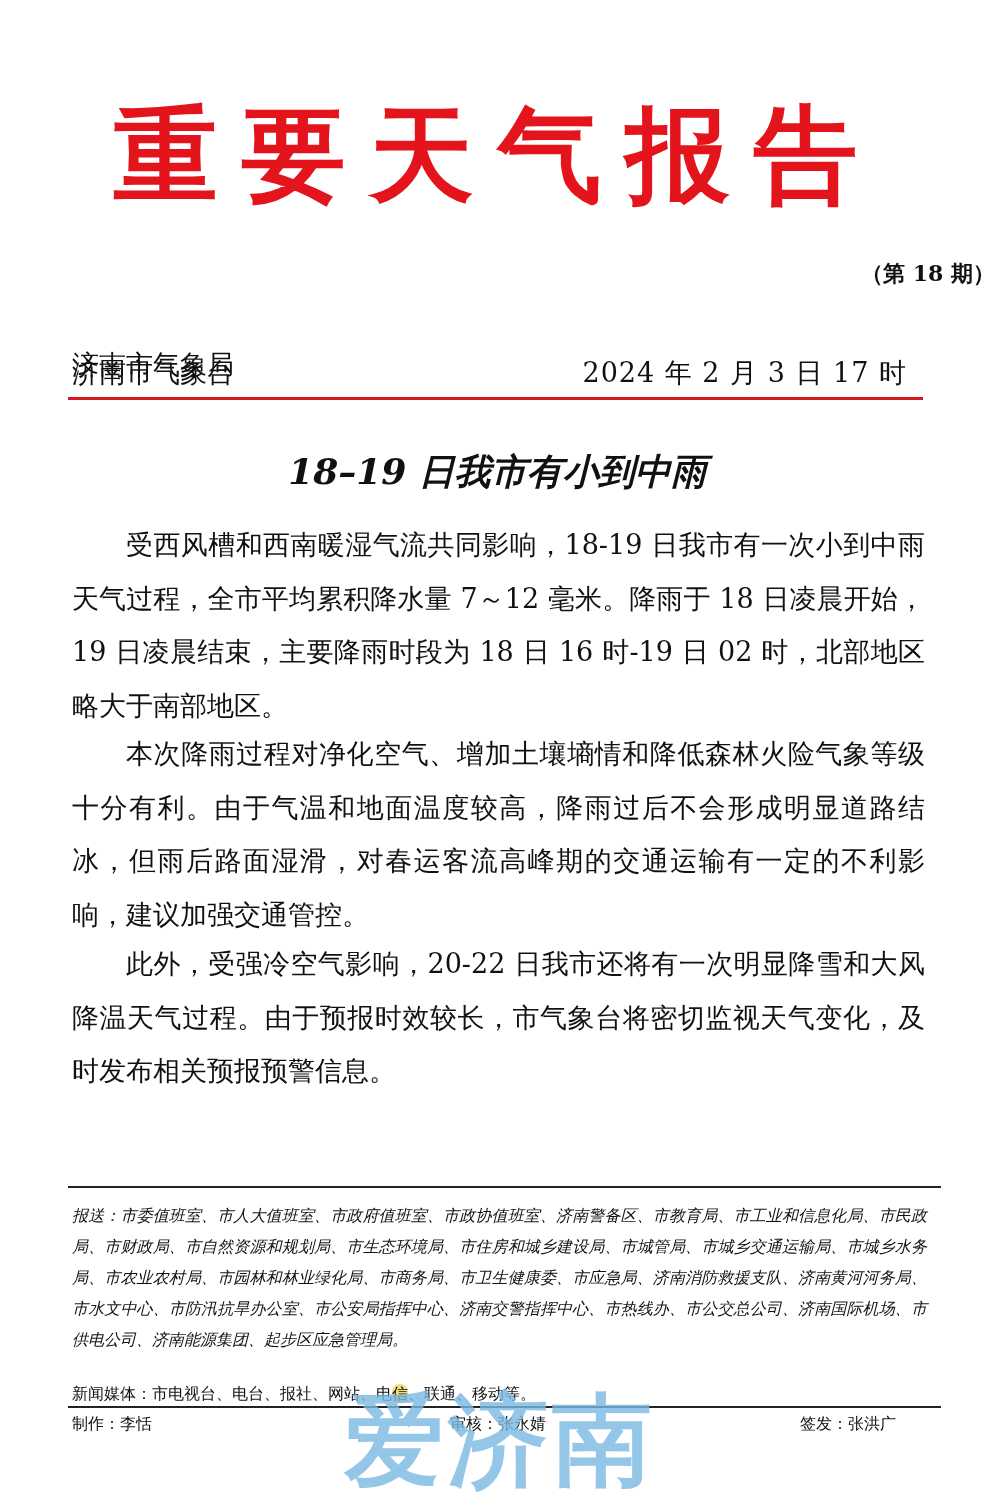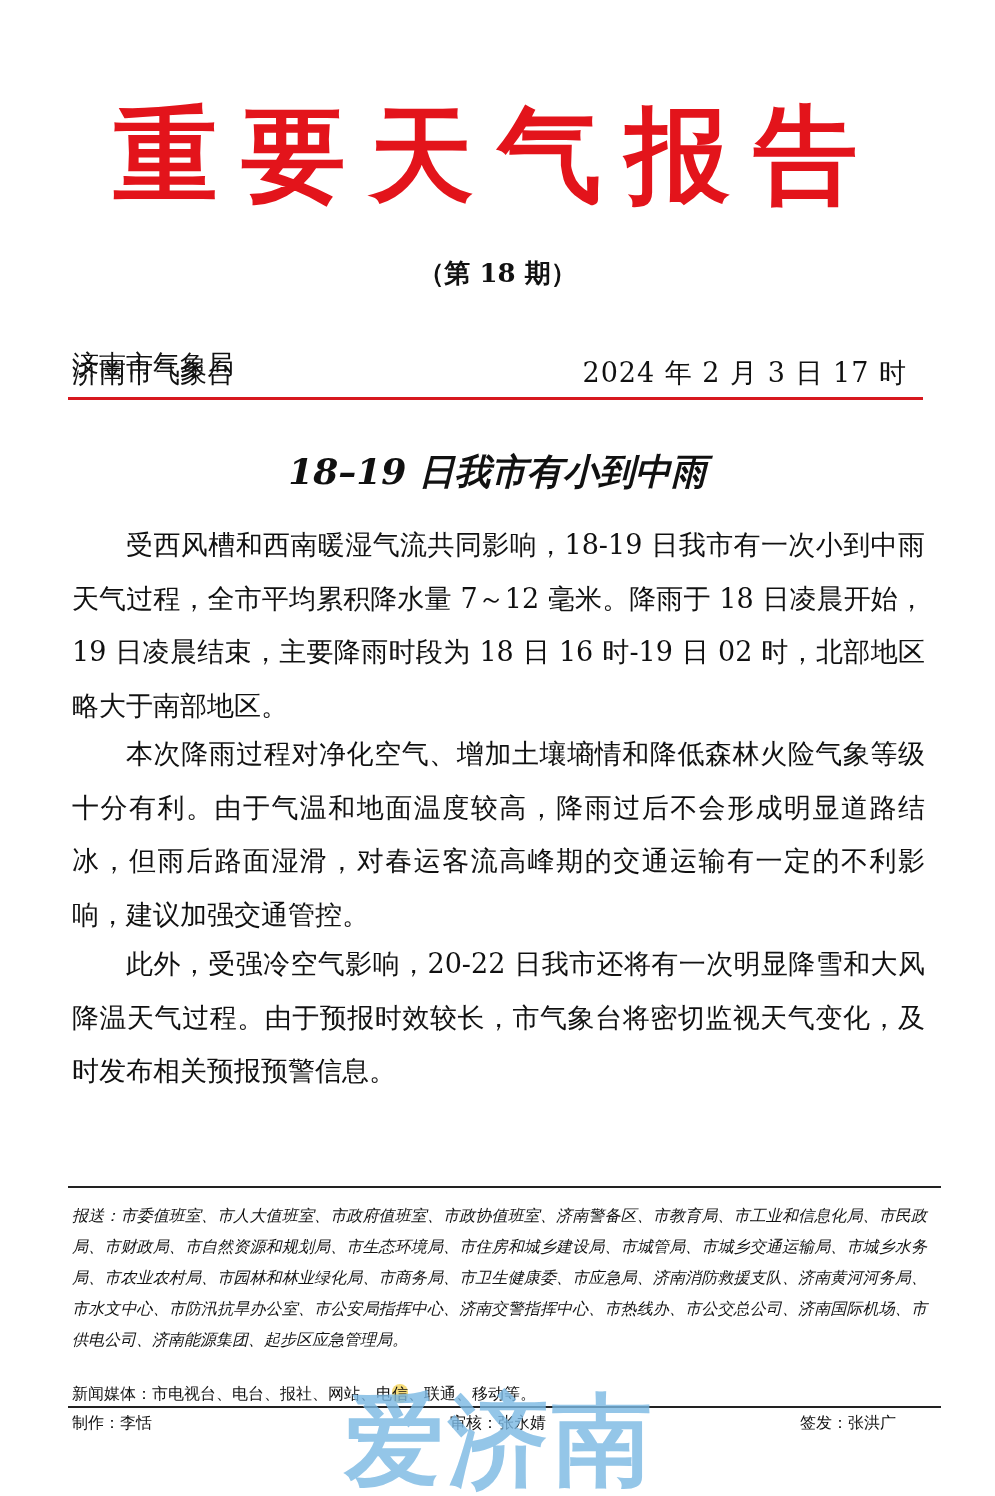--- a/index.html
+++ b/index.html
@@ -1,22 +1,22 @@
 <!DOCTYPE html>
 <html><head>
 <meta charset="utf-8">
 <style>
   html, body { margin: 0; padding: 0; background: #ffffff; }
   body { width: 995px; height: 1496px; position: relative; overflow: hidden;
          font-family: "DejaVu Serif", "Liberation Serif", serif; color: #111; }
   .masthead { position: absolute; left: 0; top: 100px; width: 995px; text-align: center;
               font-size: 104px; font-weight: bold; color: #e3141b; letter-spacing: 24px;
               line-height: 110px; }
-  .issue { position: absolute; left: 0; top: 255px; width: 995px; text-align: center;
-           font-size: 26px; font-weight: bold; line-height: 36px; }
+  .issue { position: absolute; left: 0; top: 255px; width: 995px; text-align: right;
+           font-size: 22px; font-weight: bold; line-height: 36px; }
   .org { position: absolute; left: 72px; font-size: 27px; line-height: 34px; }
   .org1 { top: 308px; margin-top: 40px; }
   .org2 { top: 356px; }
   .date { position: absolute; right: 88px; top: 356px; font-size: 27px; line-height: 34px; letter-spacing: 1px; }
   .redline { position: absolute; left: 68px; top: 397px; width: 855px; height: 3px; background: #d7181f; }
   .headline { position: absolute; left: 0; top: 448px; width: 995px; text-align: center;
               font-size: 36px; font-weight: bold; line-height: 46px; font-style: italic; }
   .body { position: absolute; left: 72px; width: 853px; font-size: 27px; line-height: 53.5px;
           text-align: justify; text-indent: 2em; margin: 0; }
   .p1 { top: 518px; }
@@ -24,21 +24,21 @@
   .p3 { top: 937px; }
   .sepline { position: absolute; left: 68px; width: 873px; height: 2px; background: #222; }
   .sep1 { top: 1186px; }
   .sep2 { top: 1406px; }
   .dist { position: absolute; left: 72px; top: 1200px; width: 855px; font-size: 16px; line-height: 31px;
           text-align: justify; margin: 0; font-family: "DejaVu Sans", "Liberation Sans", sans-serif; font-style: italic; }
   .media { position: absolute; left: 72px; top: 1383px; font-size: 16px; line-height: 22px;
            font-family: "DejaVu Sans", "Liberation Sans", sans-serif; }
   .hl { background: #f6dc7a; border-radius: 8px; }
   .sig { position: absolute; top: 1413px; font-size: 16px; line-height: 22px;
-         font-family: Liberation Mono, monospace; }
+         font-family: Liberation Sans, sans-serif; }
   .sig-maker { left: 72px; }
   .sig-review { left: 450px; }
   .sig-issuer { left: 800px; text-align: right; }
   .watermark { position: absolute; left: 330px; top: 1385px; width: 340px; height: 111px;
                font-size: 100px; font-weight: bold; color: #7ab8e3; opacity: 0.8;
                letter-spacing: 4px; line-height: 111px; text-align: center;
                font-family: "DejaVu Sans", "Liberation Sans", sans-serif; pointer-events: none; }
 </style>
 </head>
 <body>

